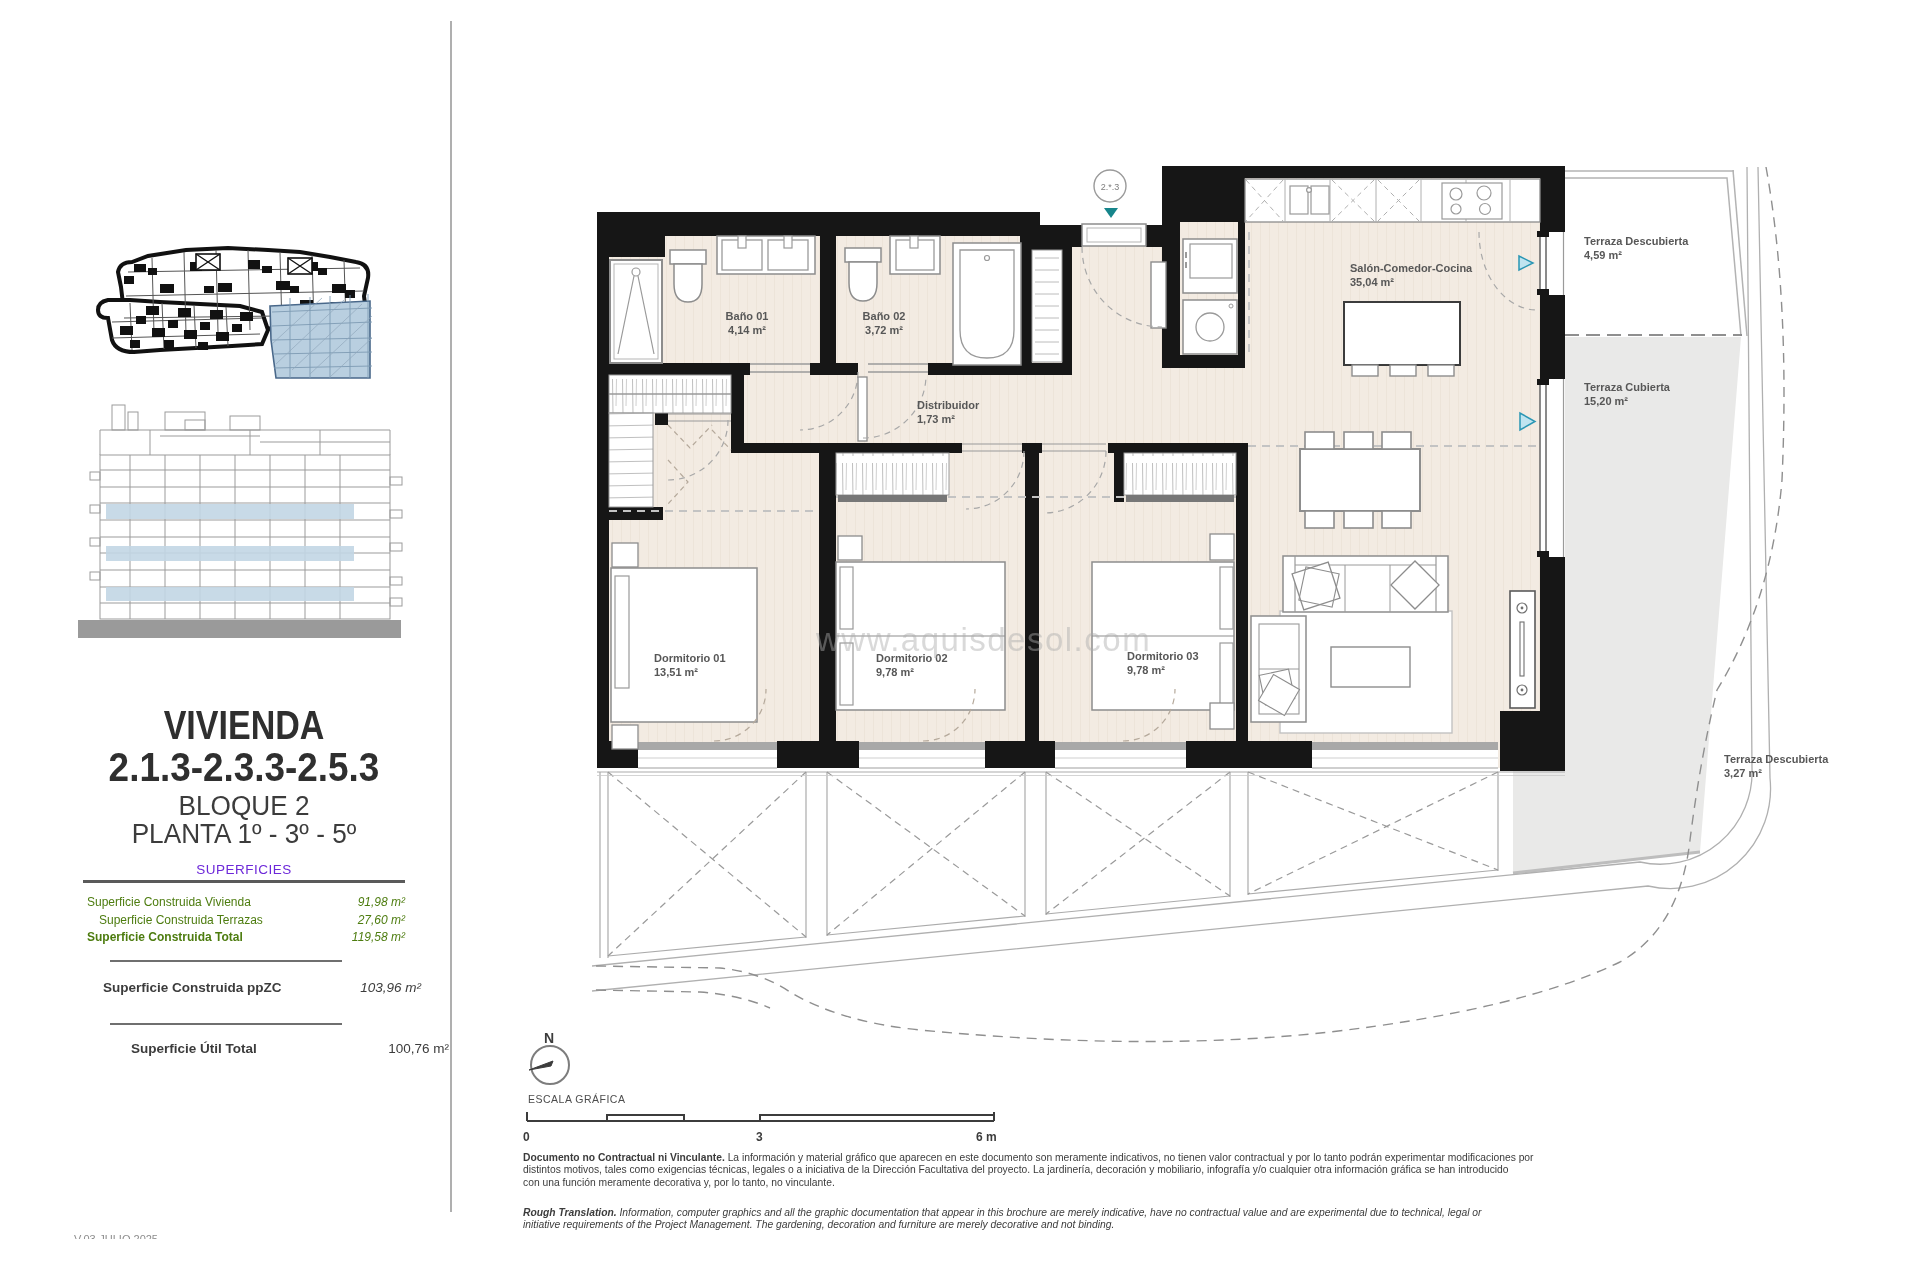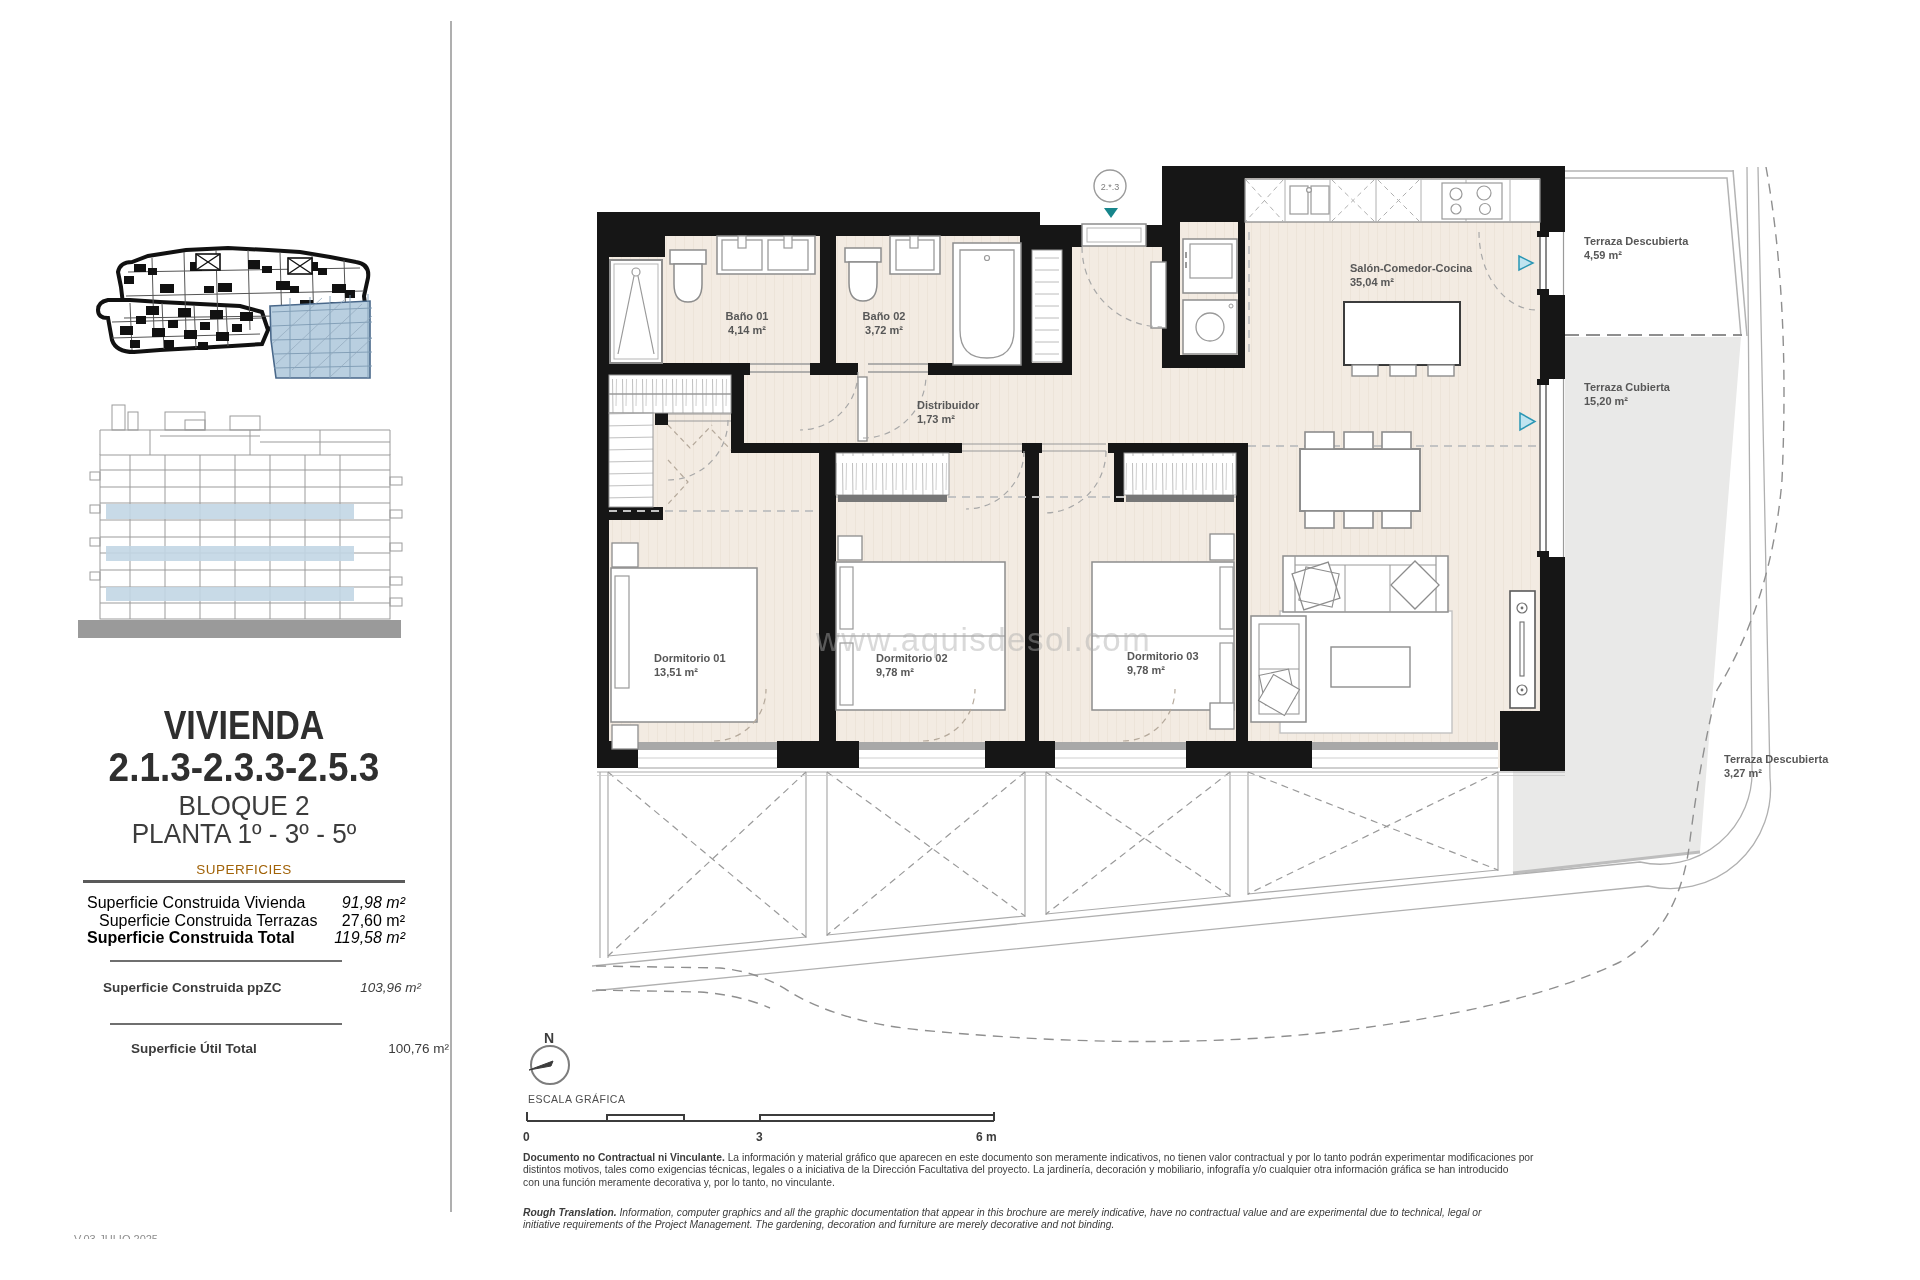--- a/index.html
+++ b/index.html
@@ -584,27 +584,27 @@
 </svg>
 
 <div class="abs lbl" style="left:18px;top:702px;width:452px;text-align:center;font-size:41px;font-weight:bold;color:#2f2f2f;transform:scaleX(0.83);">VIVIENDA</div>
 
 <div class="abs lbl" style="left:18px;top:744px;width:452px;text-align:center;font-size:41px;font-weight:bold;color:#2f2f2f;transform:scaleX(0.9);">2.1.3-2.3.3-2.5.3</div>
 
 <div class="abs lbl" style="left:18px;top:791px;width:452px;text-align:center;font-size:27px;font-weight:normal;color:#3c3c3c;transform:scaleX(0.97);">BLOQUE 2</div>
 
 <div class="abs lbl" style="left:18px;top:819px;width:452px;text-align:center;font-size:27px;font-weight:normal;color:#3c3c3c;transform:scaleX(0.97);">PLANTA 1º - 3º - 5º</div>
 
-<div class="abs lbl" style="left:18px;top:862px;width:452px;text-align:center;font-size:13.5px;color:#a16207;letter-spacing:0.5px;">SUPERFICIES</div>
+<div class="abs lbl" style="left:18px;top:862px;width:452px;text-align:center;font-size:13.5px;color:#6d28d9;letter-spacing:0.5px;">SUPERFICIES</div>
 
 <div class="abs" style="left:83px;top:880px;width:322px;height:3px;background:#5a5a5a;"></div>
 
-<div class="abs lbl" style="left:87px;top:894px;width:318px;font-size:16px;color:#000000;line-height:17.5px;">
+<div class="abs lbl" style="left:87px;top:894px;width:318px;font-size:12px;color:#4d7c0f;line-height:17.5px;">
   <div style="position:relative;">Superficie Construida Vivienda<span style="position:absolute;right:0;font-style:italic;">91,98 m²</span></div>
-  <div style="position:relative;margin-left:12px;">Superficie Construida Terrazas<span style="position:absolute;right:0;">27,60 m²</span></div>
+  <div style="position:relative;margin-left:12px;">Superficie Construida Terrazas<span style="position:absolute;right:0;font-style:italic;">27,60 m²</span></div>
   <div style="position:relative;font-weight:bold;">Superficie Construida Total<span style="position:absolute;right:0;font-style:italic;font-weight:normal;">119,58 m²</span></div>
 </div>
 
 <div class="abs" style="left:110px;top:960px;width:232px;height:1.5px;background:#6f6f6f;"></div>
 
 <div class="abs lbl" style="left:103px;top:980px;width:318px;font-size:13.5px;color:#3c3c3c;">
   <div style="position:relative;font-weight:bold;">Superficie Construida ppZC<span style="position:absolute;right:0;font-style:italic;font-weight:normal;">103,96 m²</span></div>
 </div>
 
 <div class="abs" style="left:110px;top:1023px;width:232px;height:1.5px;background:#6f6f6f;"></div>

